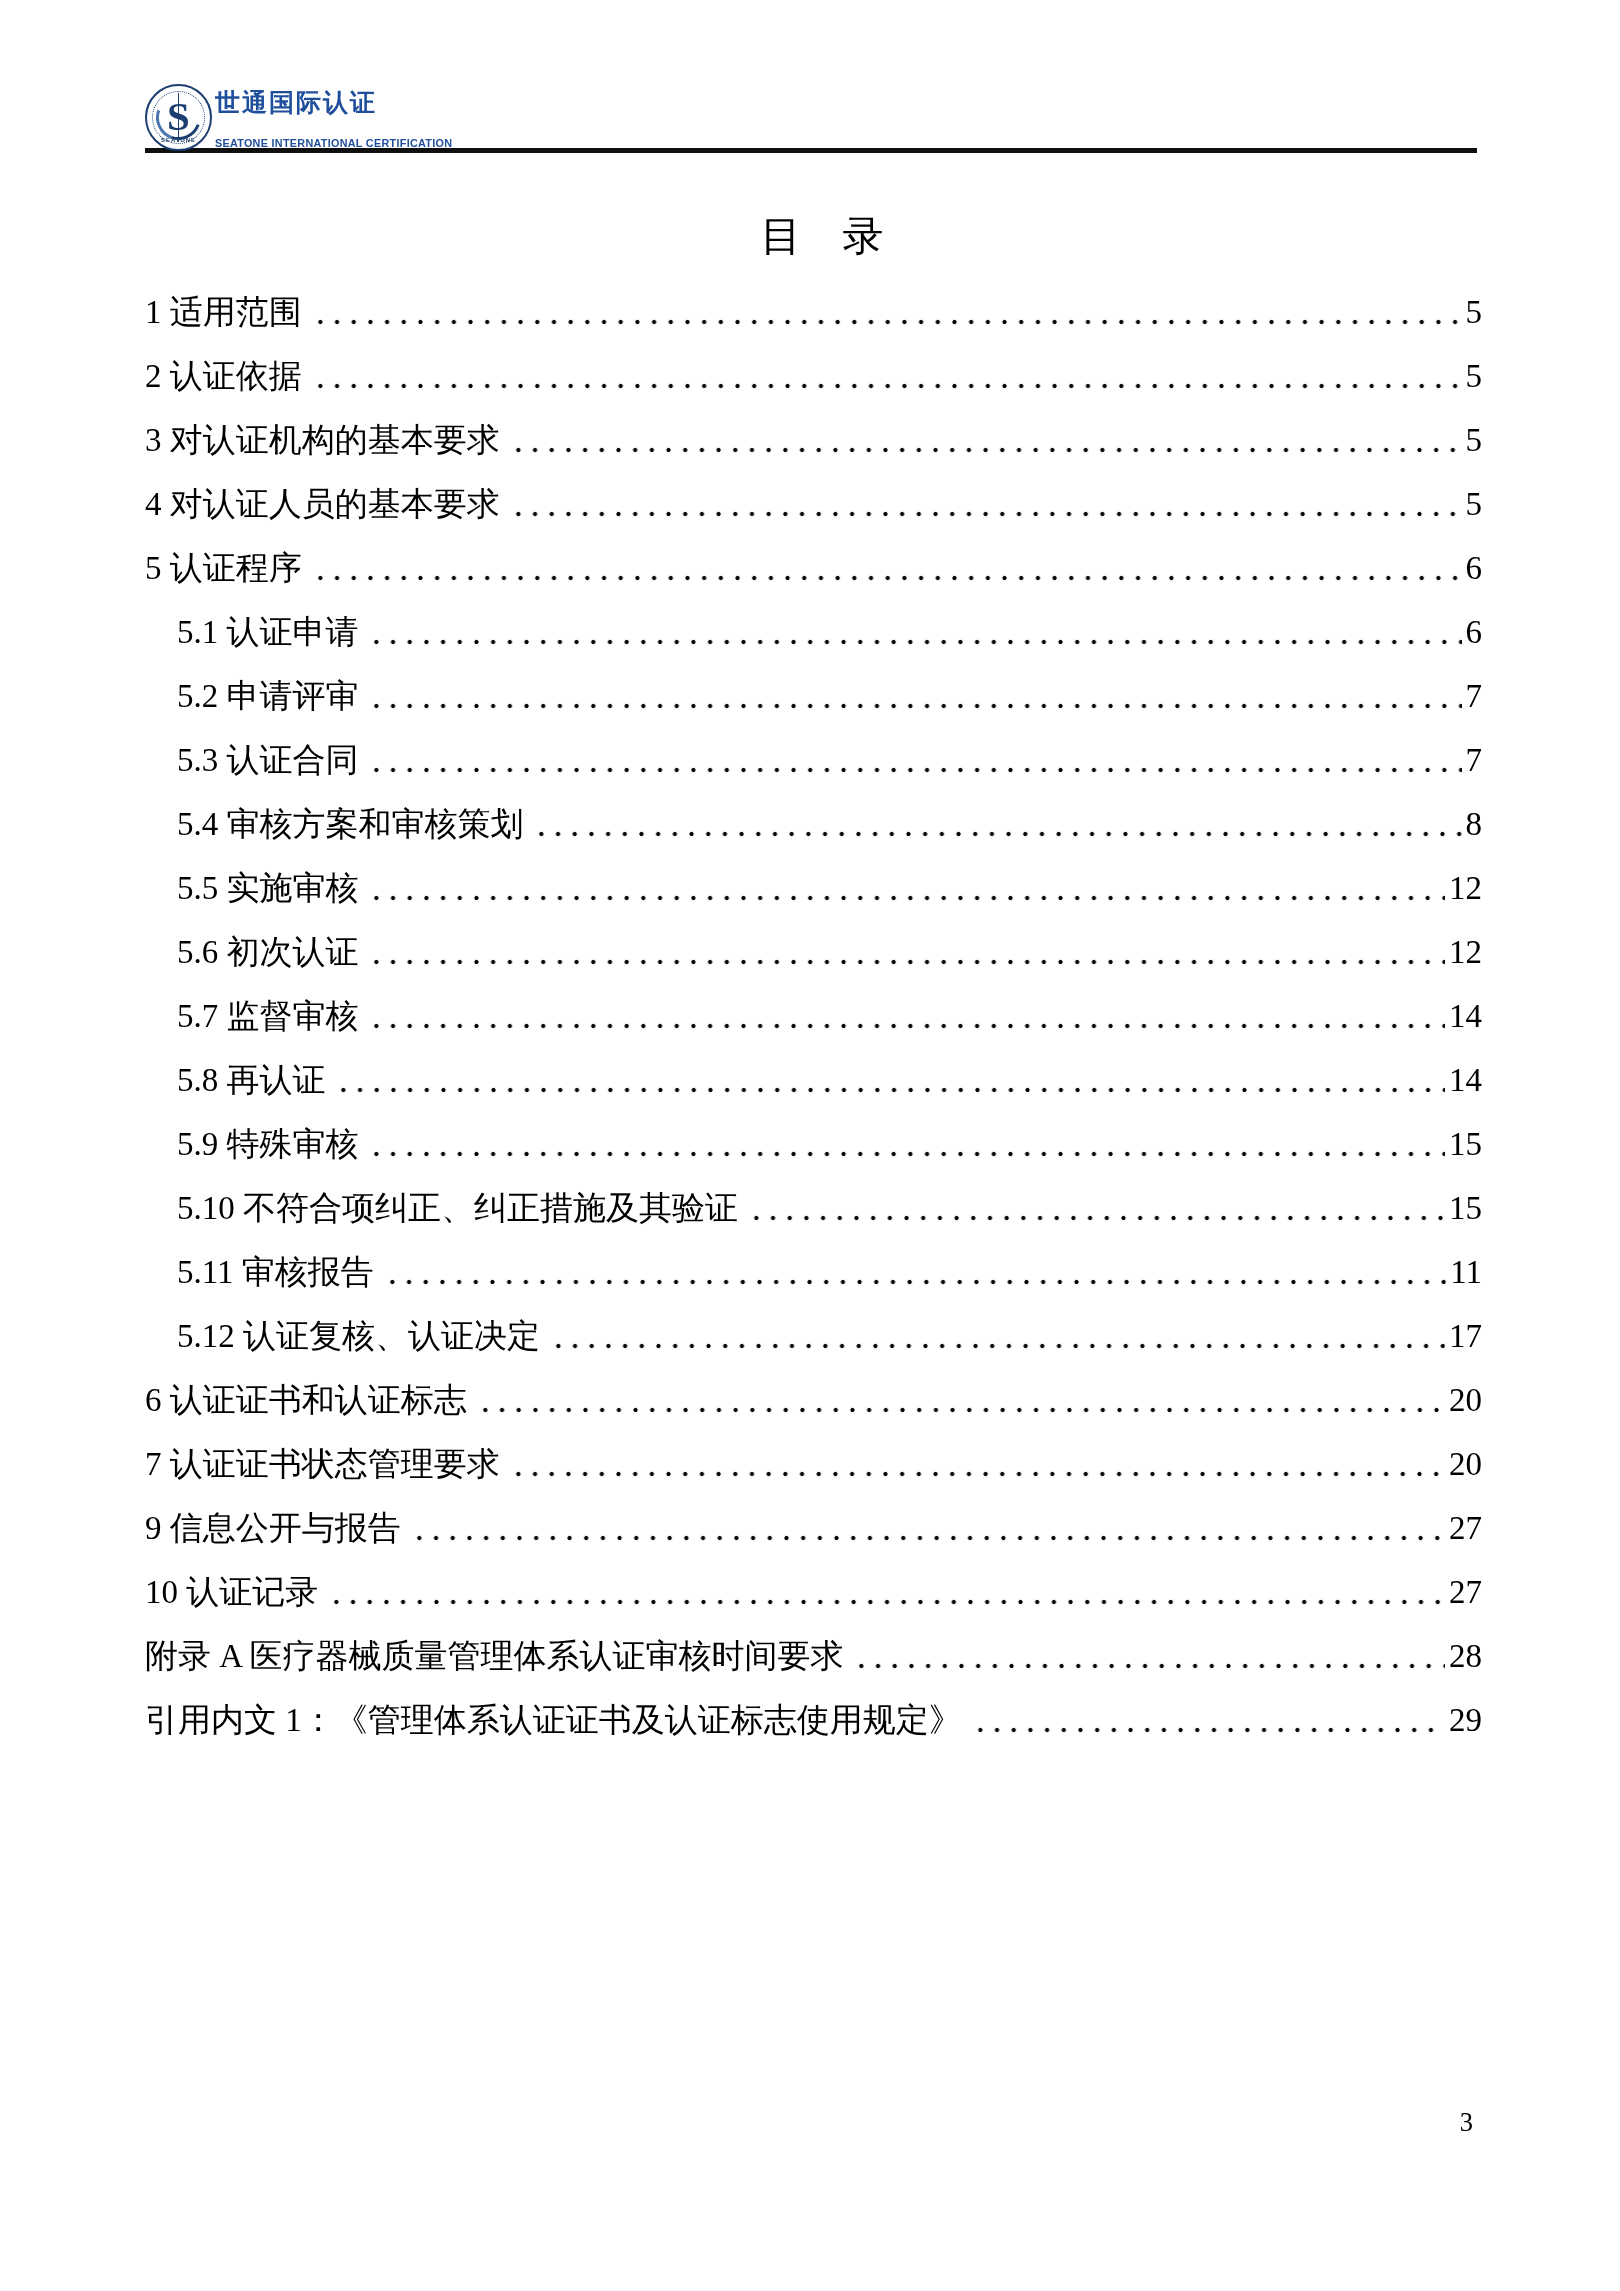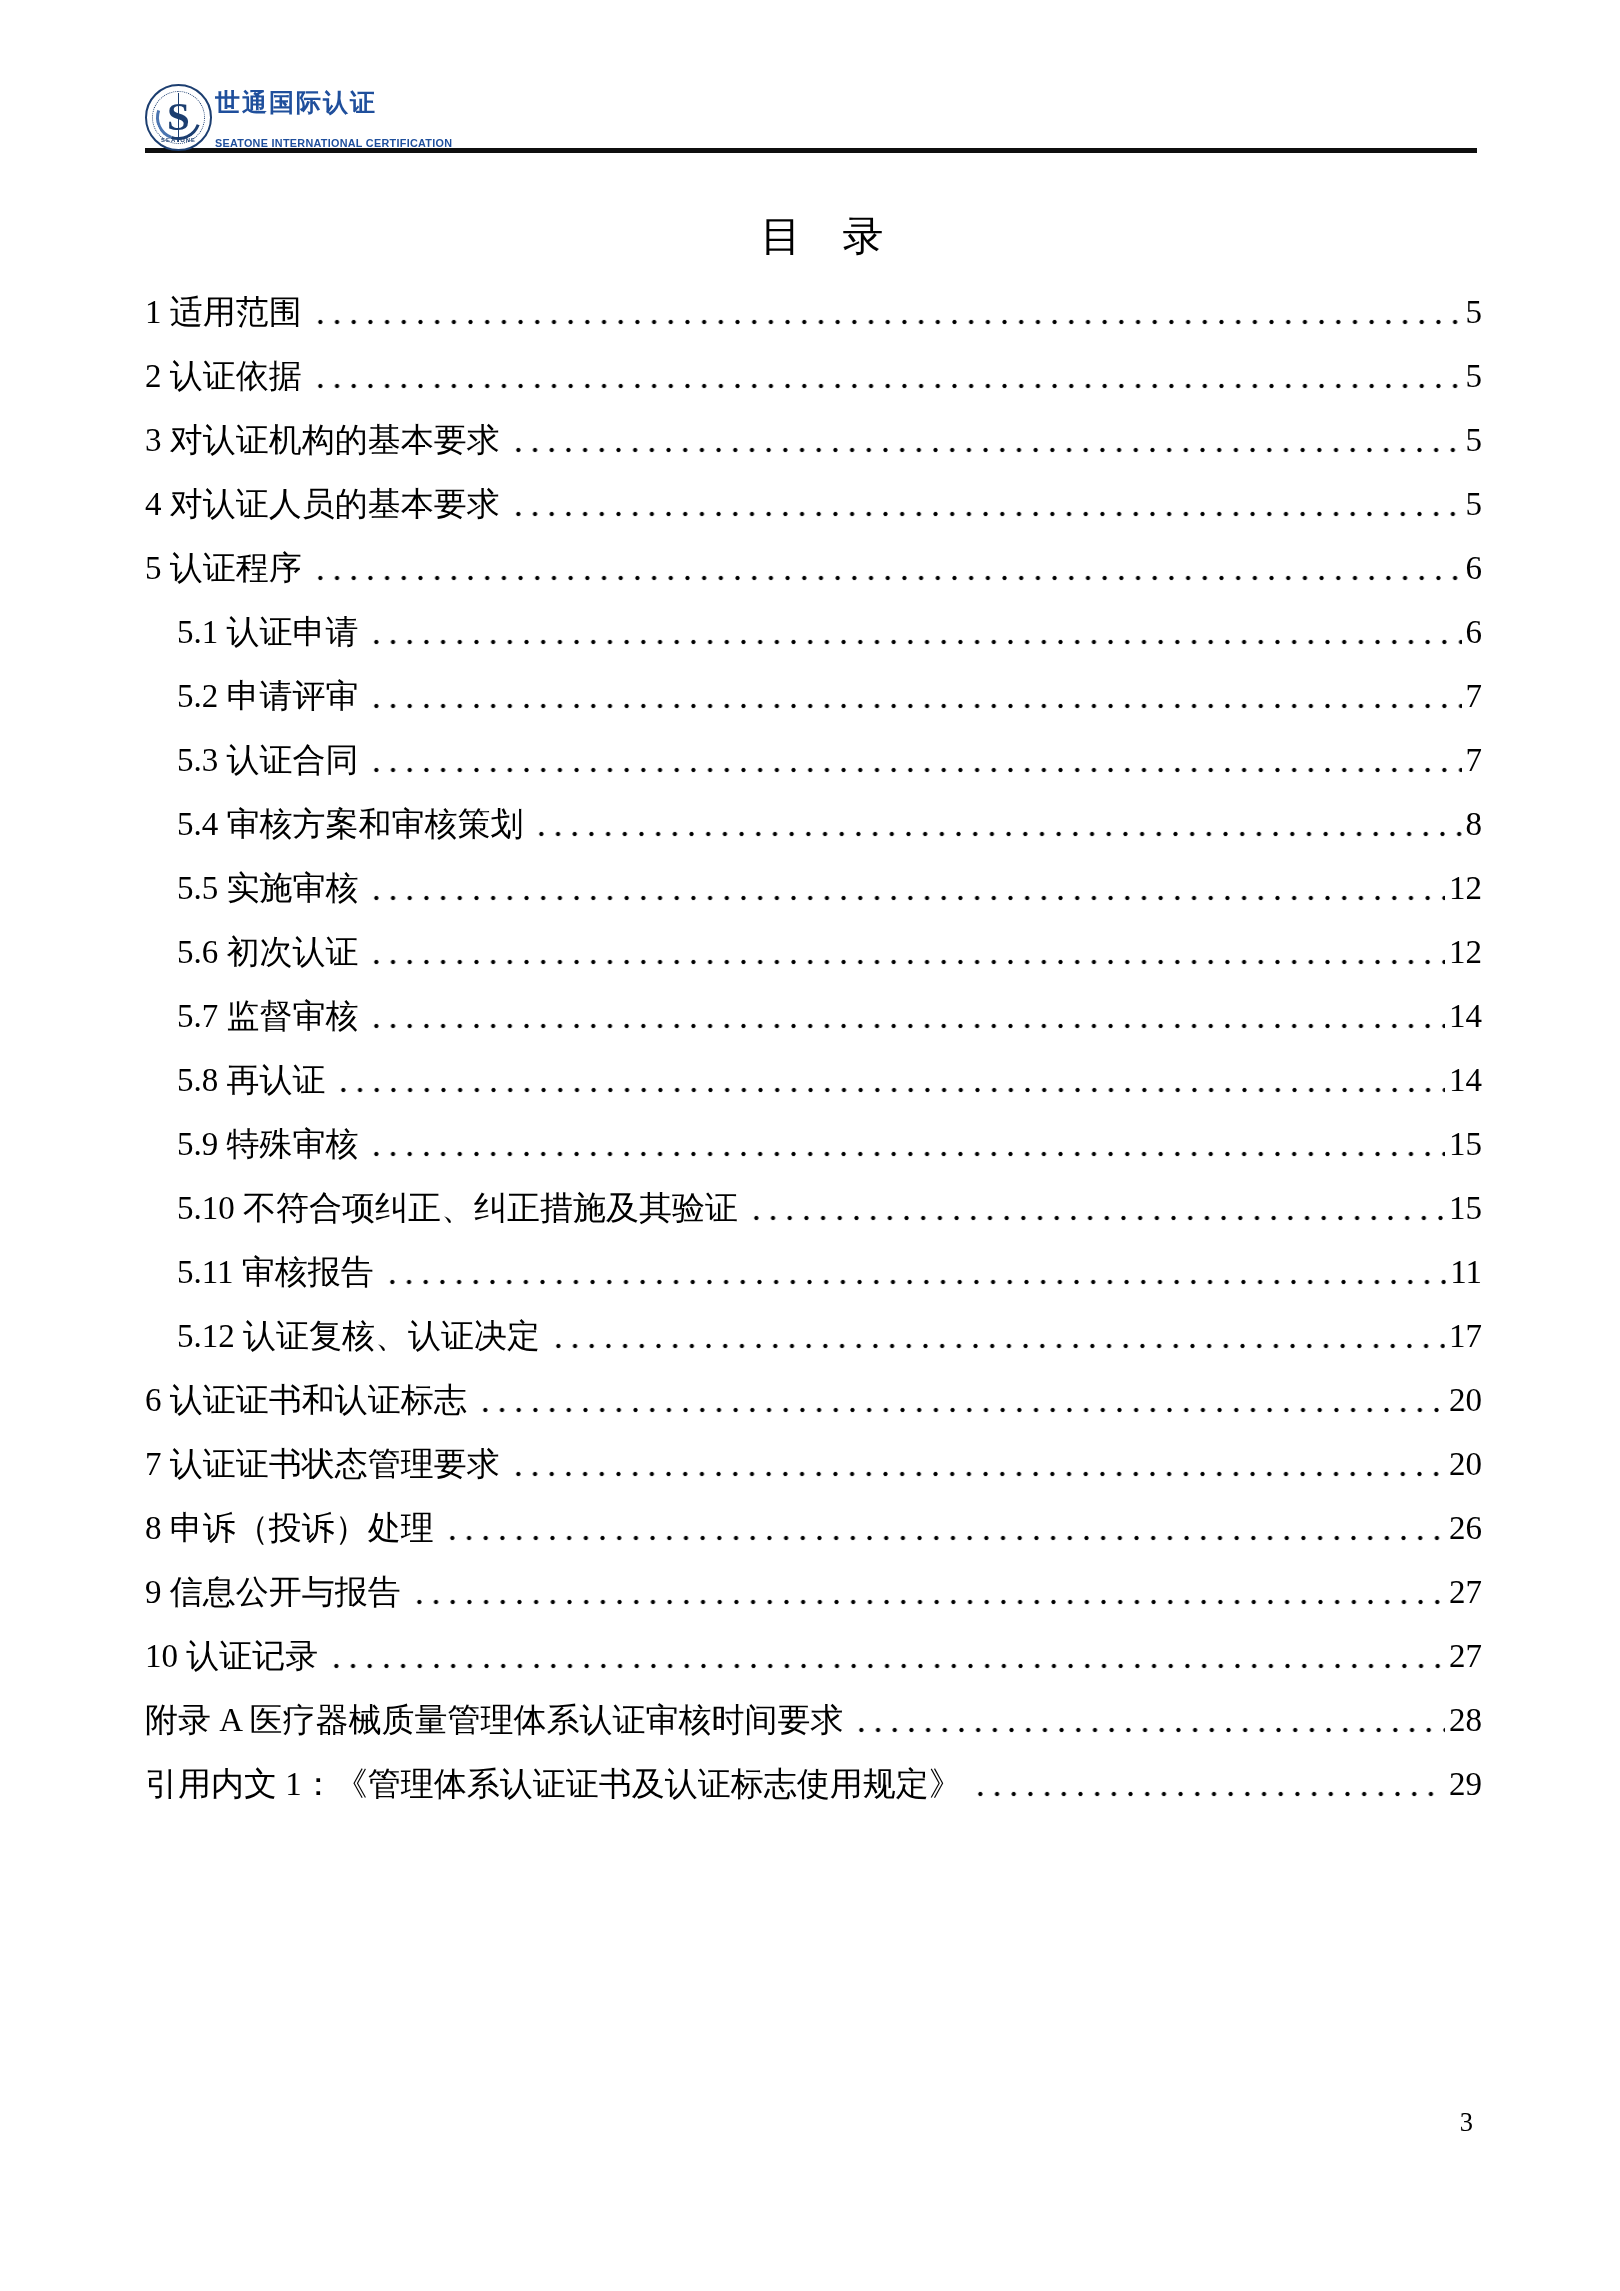--- a/index.html
+++ b/index.html
@@ -293,25 +293,20 @@
       <span class="toc-leader"></span>
       <span class="toc-page">20</span>
     </div>
 
     <div class="toc-row">
       <span class="toc-label">7 认证证书状态管理要求</span>
       <span class="toc-leader"></span>
       <span class="toc-page">20</span>
     </div>
 
-    <div class="toc-row">
-      <span class="toc-label">8 申诉（投诉）处理</span>
-      <span class="toc-leader"></span>
-      <span class="toc-page">26</span>
-    </div>
 
     <div class="toc-row">
       <span class="toc-label">9 信息公开与报告</span>
       <span class="toc-leader"></span>
       <span class="toc-page">27</span>
     </div>
 
     <div class="toc-row">
       <span class="toc-label">10 认证记录</span>
       <span class="toc-leader"></span>

